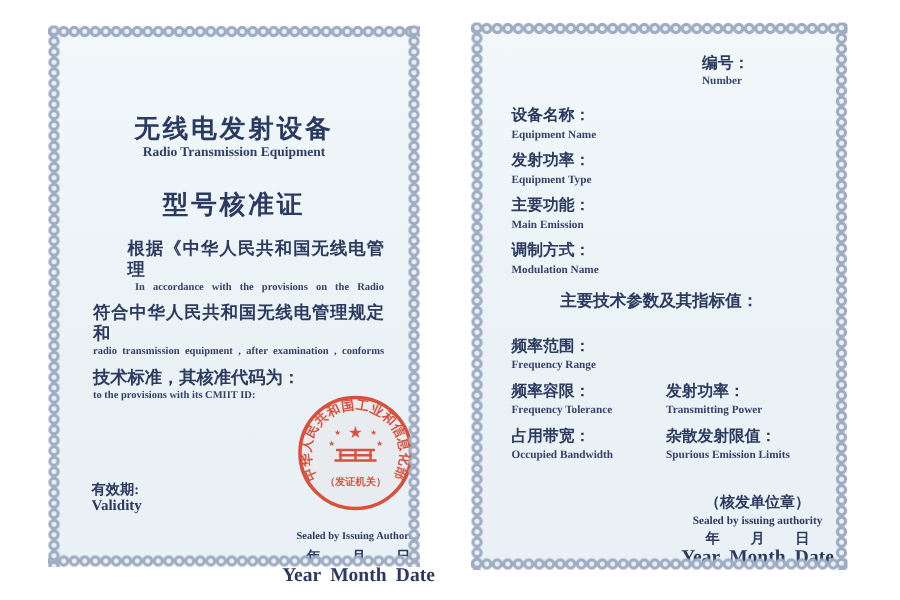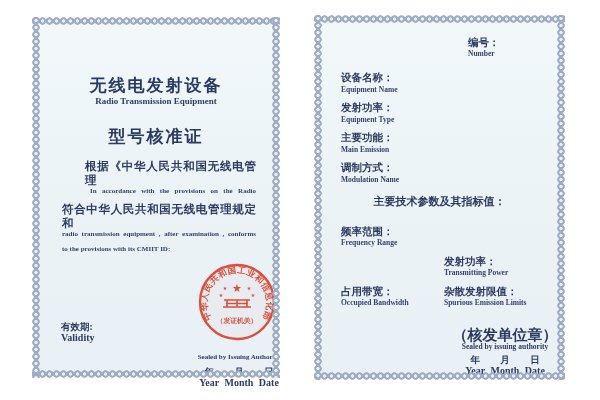--- a/index.html
+++ b/index.html
@@ -52,21 +52,21 @@
   .pair.last .en{text-align-last:left;}
 
   .validity-block{position:absolute;left:25px;top:300px;}
   .validity-zh{font-size:9.5px;line-height:12px;}
   .validity-en{font-size:10px;line-height:10px;}
 
   .seal-svg{position:absolute;left:158px;top:238px;z-index:3;opacity:.92;}
   .seal-caption{position:absolute;left:148px;top:332px;width:110px;text-align:center;font-size:7px;line-height:9px;font-weight:bold;z-index:2;}
   .date-block-left{position:absolute;left:150px;top:345px;width:106px;text-align:center;z-index:2;}
   .date-zh{font-size:9.5px;line-height:12px;letter-spacing:9px;text-indent:9px;}
-  .date-en{font-size:10px;line-height:10px;word-spacing:3px;}
+  .date-en{font-size:13px;line-height:10px;word-spacing:3px;}
 
   
   .number-block{position:absolute;left:150px;top:17px;}
   .label-zh{font-size:10.5px;line-height:13px;}
   .label-en{font-size:7.5px;line-height:10px;color:#35426b;}
   .fields-block{position:absolute;left:23px;top:52px;}
   .field{margin-bottom:7px;}
   .field .label-zh{line-height:14px;}
   .field .label-en{line-height:9px;margin-bottom:7px;}
 
@@ -75,21 +75,21 @@
   .section-title .en{font-size:8px;line-height:11px;color:#35426b;}
 
   .param{position:absolute;}
   .p-r1c1{left:23px;top:206px;}
   .p-r2c1{left:23px;top:236px;}
   .p-r2c2{left:126px;top:236px;}
   .p-r3c1{left:23px;top:266px;}
   .p-r3c2{left:126px;top:266px;}
 
   .issuer-block{position:absolute;left:112px;top:310px;width:150px;text-align:center;}
-  .issuer-zh{font-size:15px;line-height:13px;}
+  .issuer-zh{font-size:10px;line-height:13px;}
   .issuer-en{font-size:7.5px;line-height:10px;}
   .issuer-block .date-zh{margin-top:2px;}
 </style>
 </head>
 <body>
 
 <div id="canvas">
 
   <div id="left-page" class="page">
     <div class="lace lace-h lace-top"></div>
@@ -106,20 +106,21 @@
     <div class="body-block">
       <div class="pair first">
         <div class="zh">根据《中华人民共和国无线电管理</div>
         <div class="en">In accordance with the provisions on the Radio</div>
       </div>
       <div class="pair">
         <div class="zh">符合中华人民共和国无线电管理规定和</div>
         <div class="en">radio transmission equipment , after examination , conforms</div>
       </div>
       <div class="pair last">
+        <div class="zh">技术标准，其核准代码为：</div>
         <div class="en">to the provisions with its CMIIT ID:</div>
       </div>
     </div>
 
     <div class="validity-block">
       <div class="zh validity-zh">有效期:</div>
       <div class="en validity-en">Validity</div>
     </div>
 
     <svg class="seal-svg" width="86" height="86" viewBox="0 0 86 86">
@@ -180,20 +181,24 @@
     </div>
 
     <div class="section-title">
       <div class="zh">主要技术参数及其指标值：</div>
     </div>
 
     <div class="param p-r1c1">
       <div class="zh label-zh">频率范围：</div>
       <div class="en label-en">Frequency Range</div>
     </div>
+    <div class="param p-r2c1">
+      <div class="zh label-zh">频率容限：</div>
+      <div class="en label-en">Frequency Tolerance</div>
+    </div>
     <div class="param p-r2c2">
       <div class="zh label-zh">发射功率：</div>
       <div class="en label-en">Transmitting Power</div>
     </div>
     <div class="param p-r3c1">
       <div class="zh label-zh">占用带宽：</div>
       <div class="en label-en">Occupied Bandwidth</div>
     </div>
     <div class="param p-r3c2">
       <div class="zh label-zh">杂散发射限值：</div>

